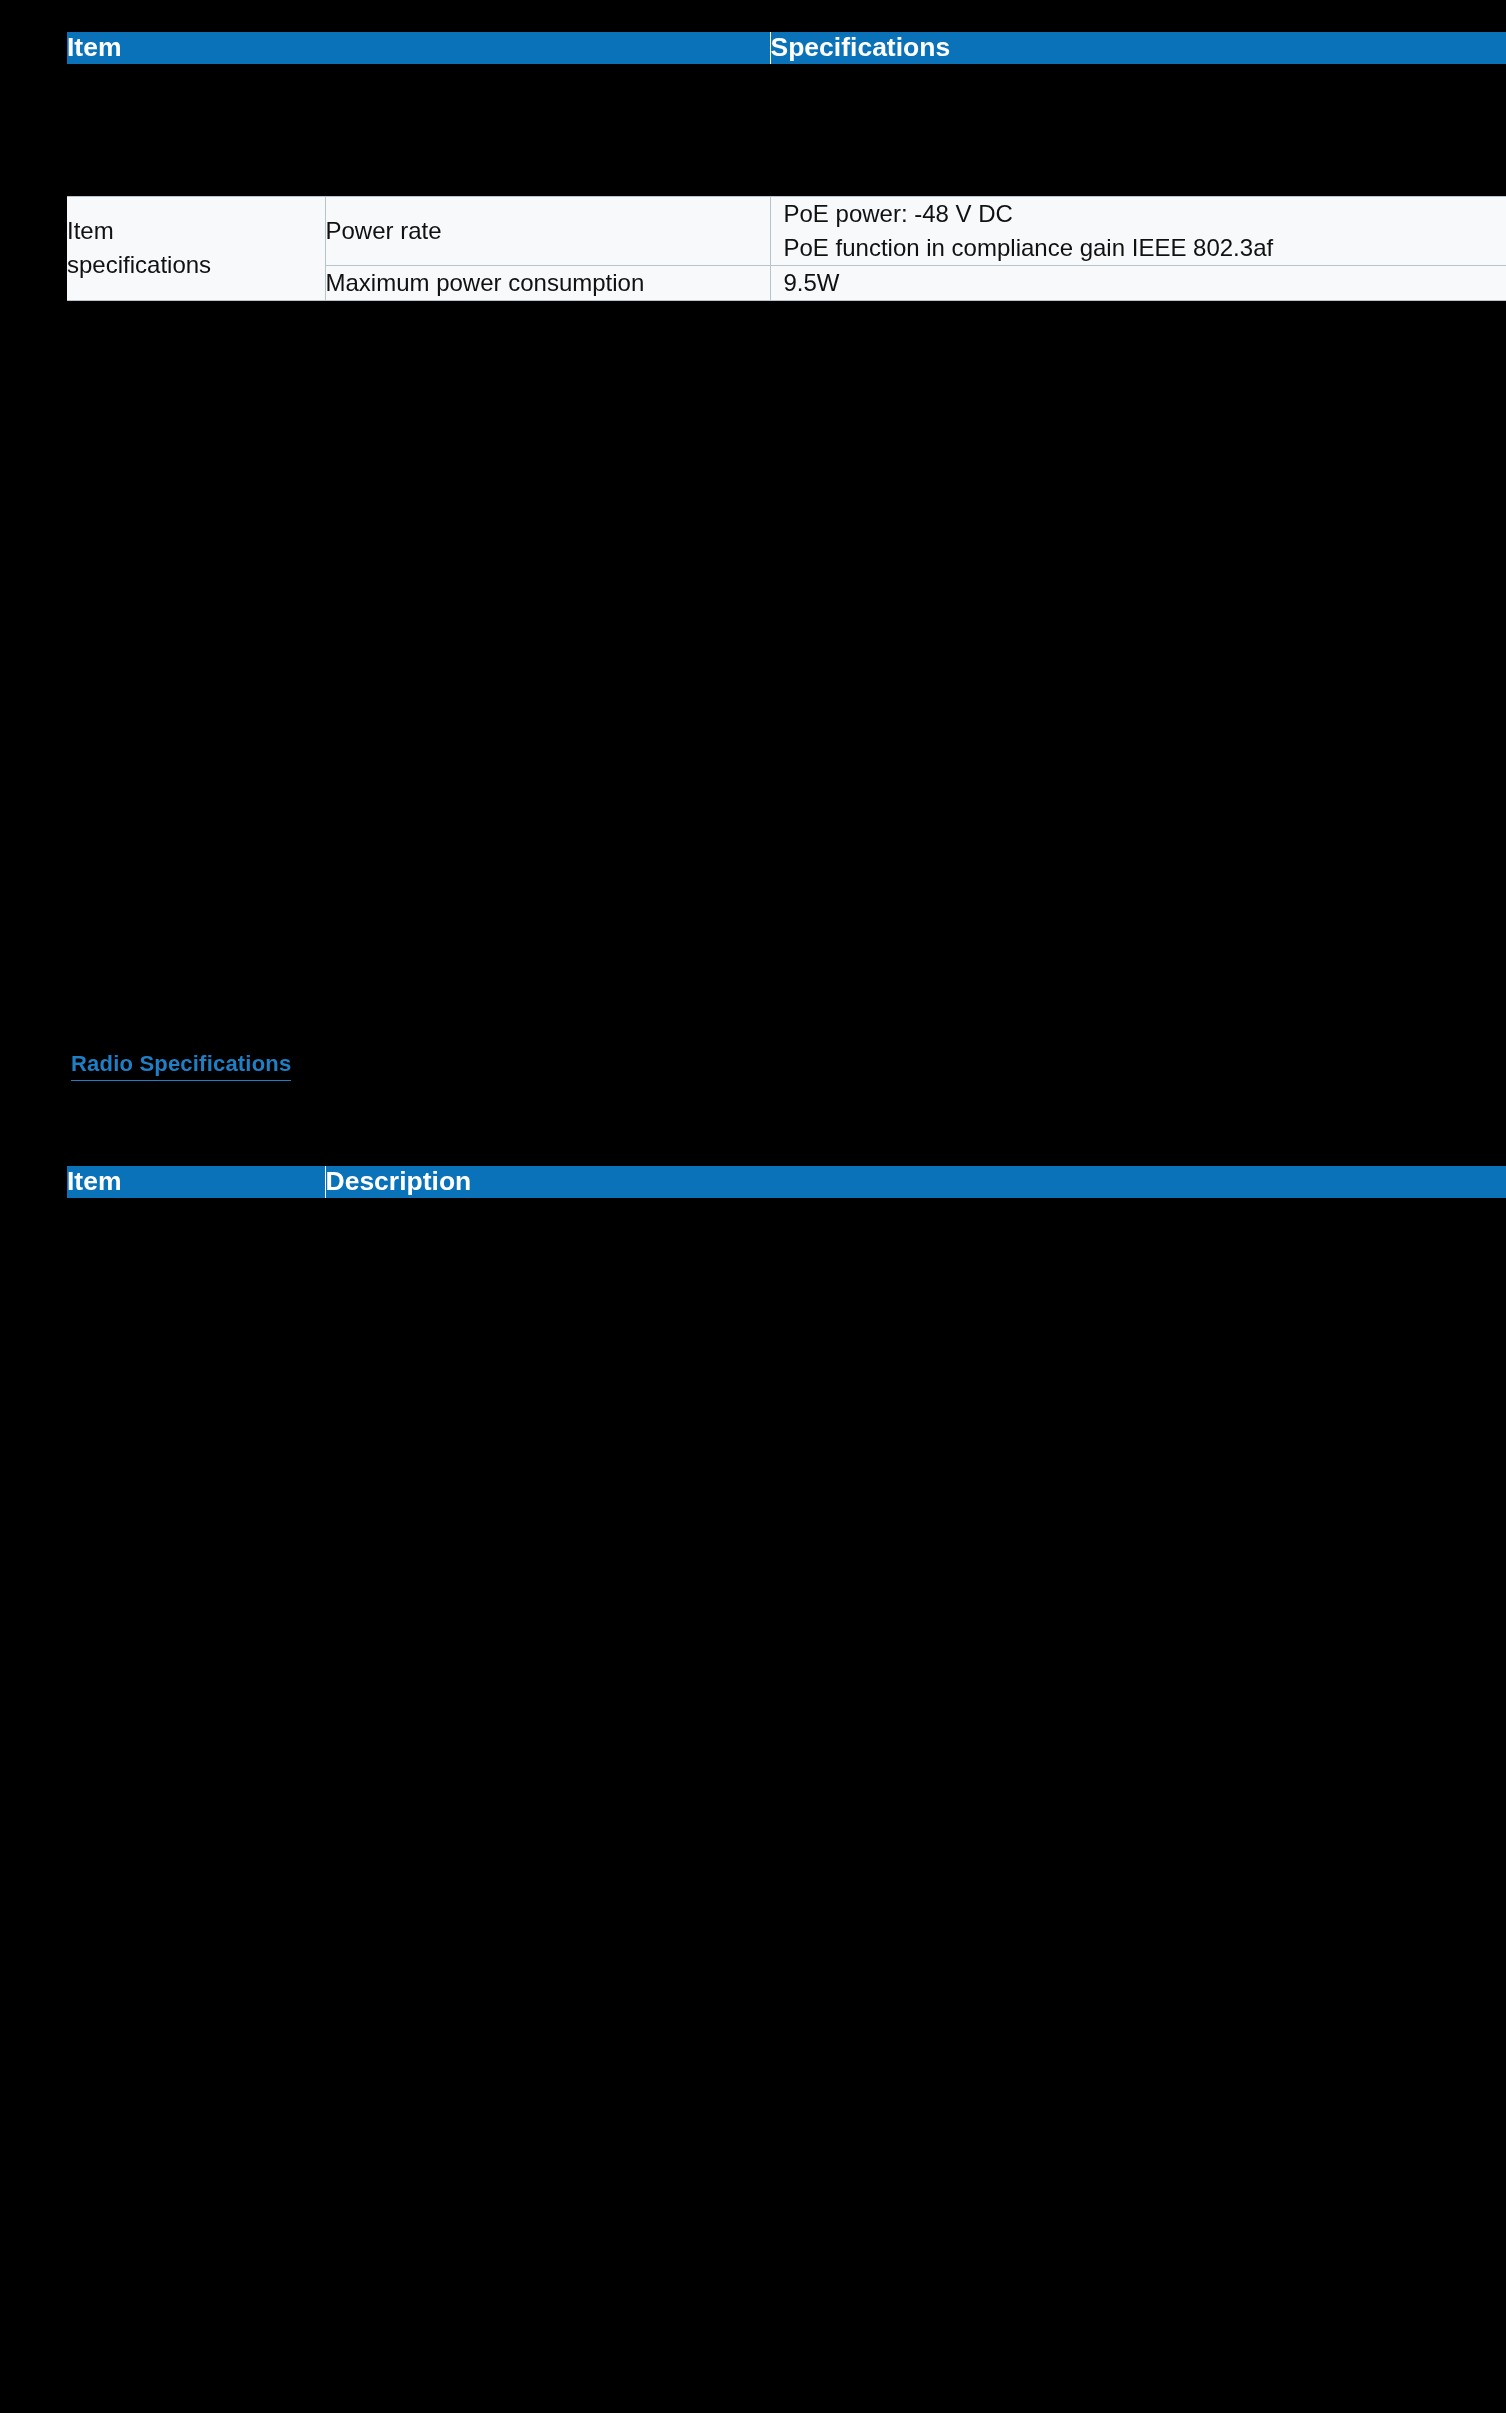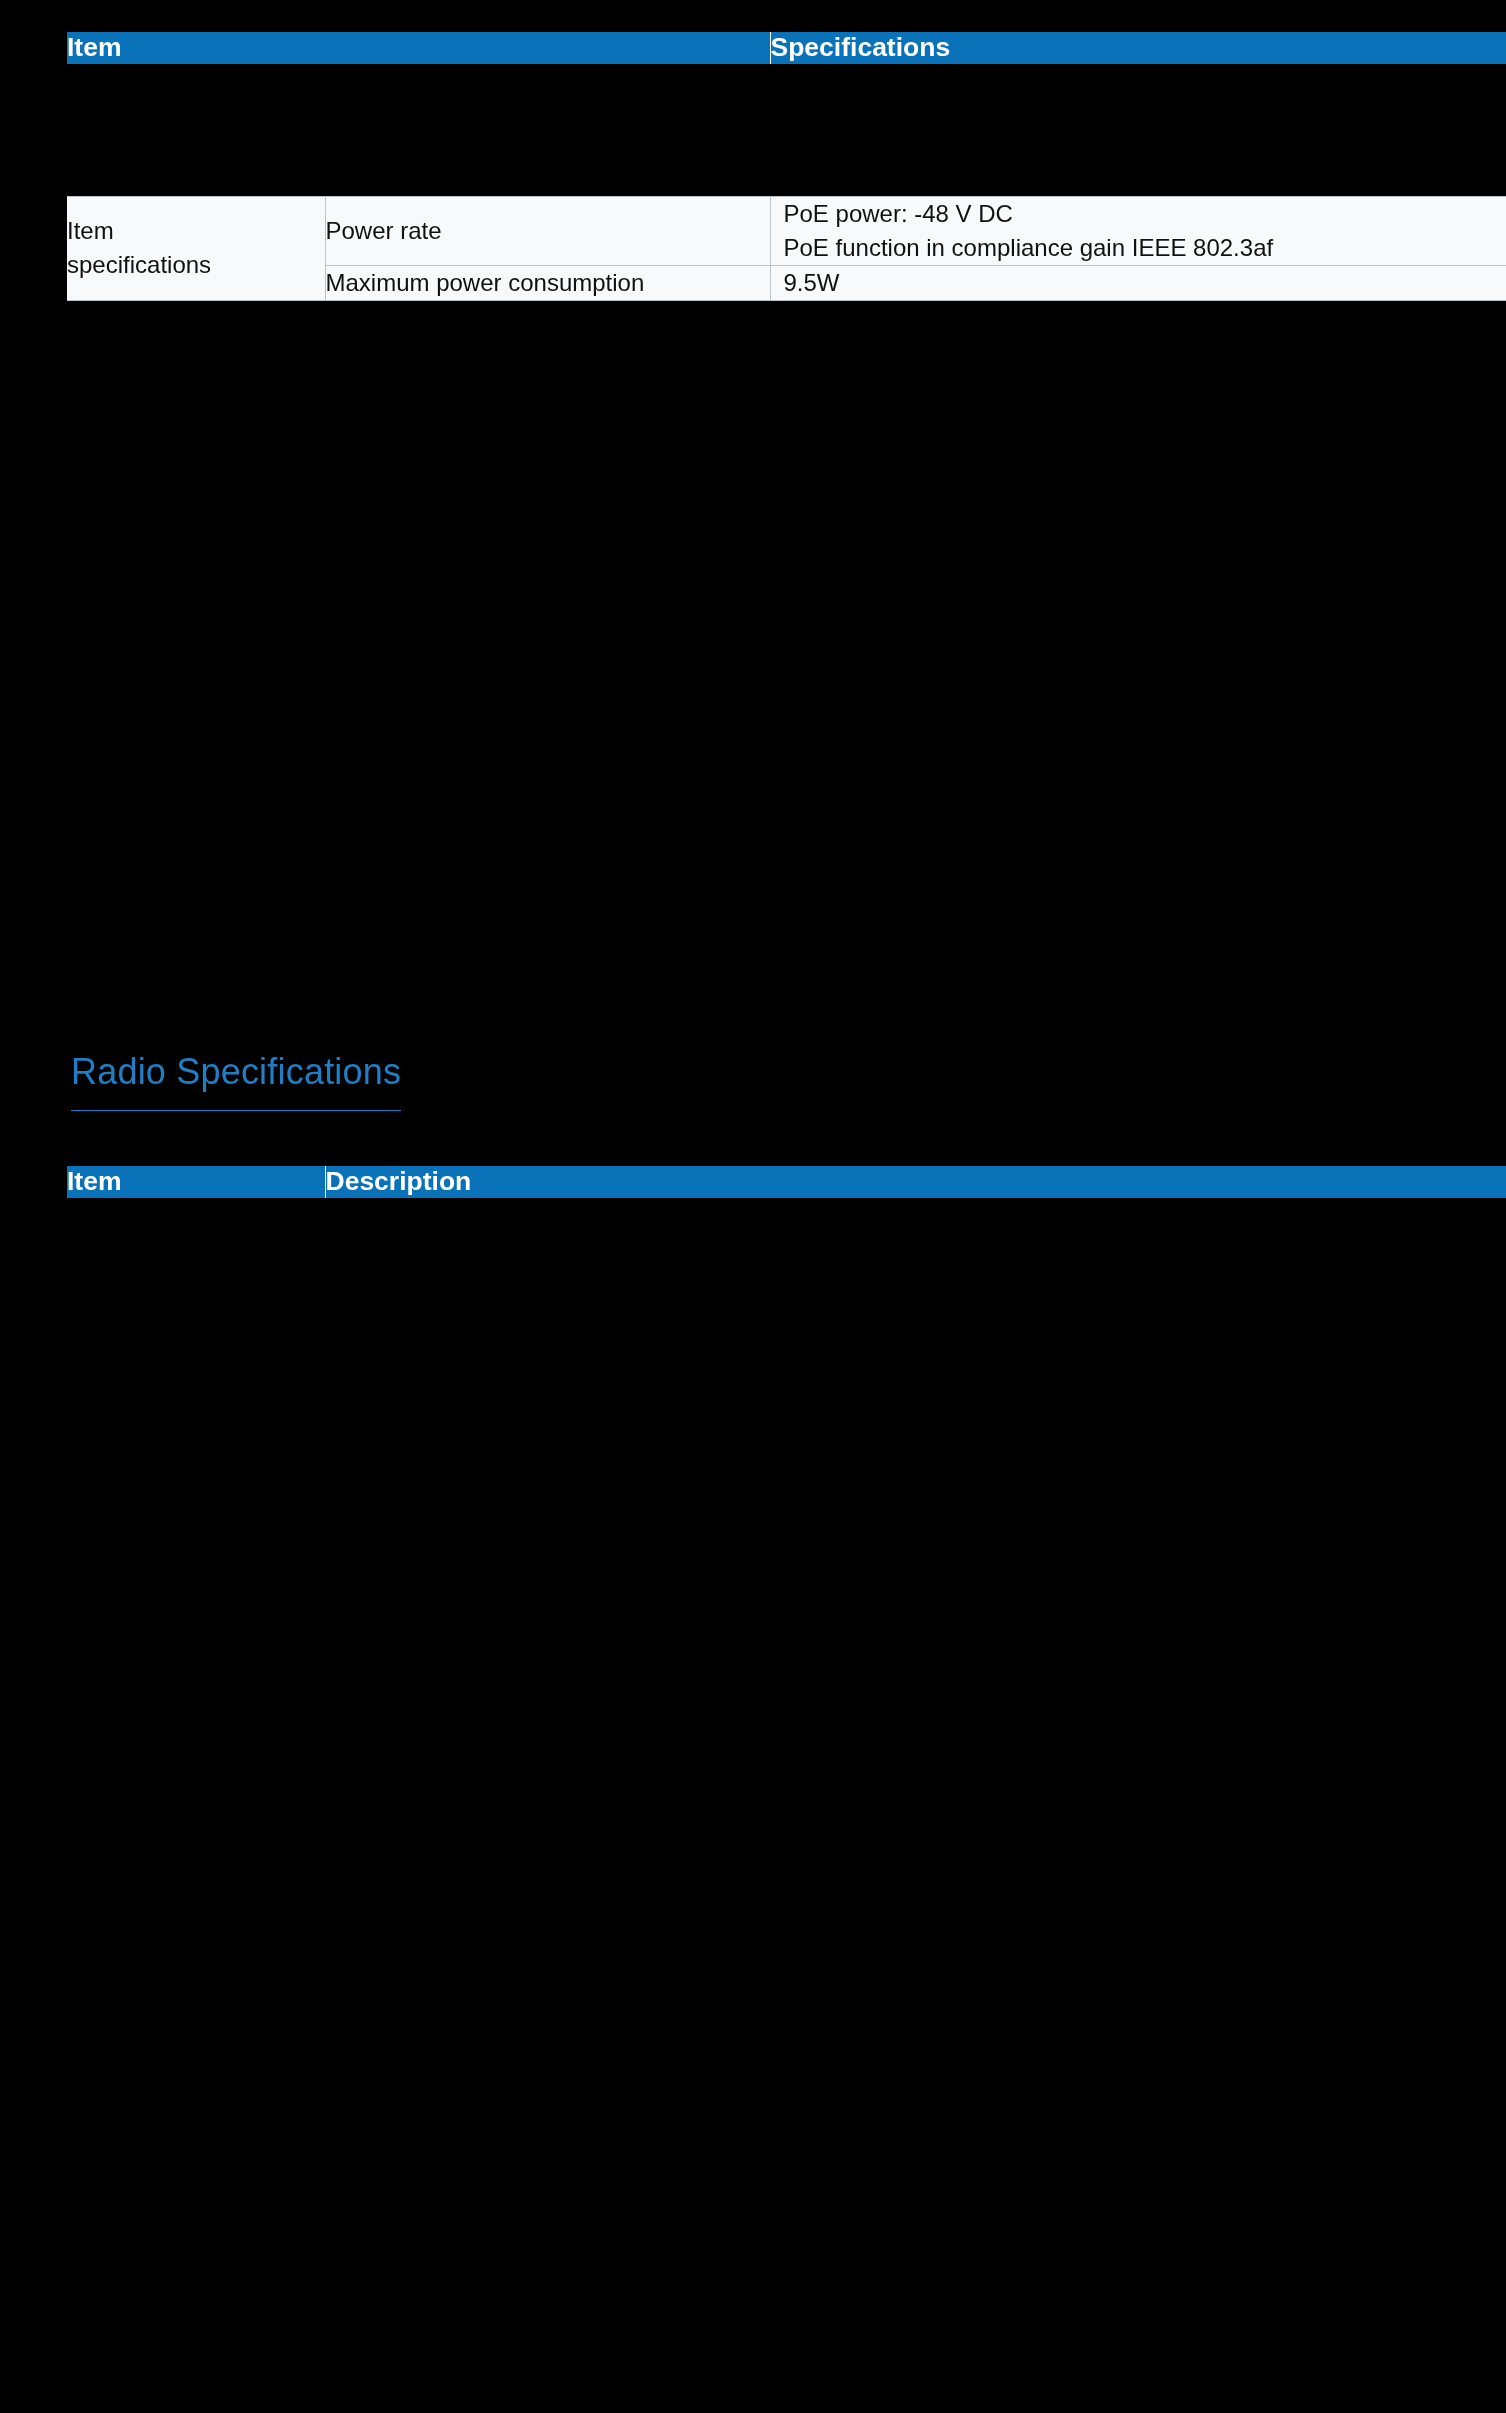--- a/index.html
+++ b/index.html
@@ -58,25 +58,25 @@
 
   
   .blackout {
     background: #000000;
     width: 100%;
   }
 
   
   .section-heading {
     color: #1f7ec4;
-    font-size: 36px;
-    font-weight: normal;
+    font-size: 22px;
+    font-weight: bold;
     letter-spacing: 0.2px;
     display: inline-block;
-    padding-bottom: 17px;
+    padding-bottom: 3px;
     border-bottom: 1.8px solid #1f7ec4;
   }
 
   
   #table-power {
     position: absolute;
     left: 67px;
     top: 32px;
     width: 1439px;
   }

